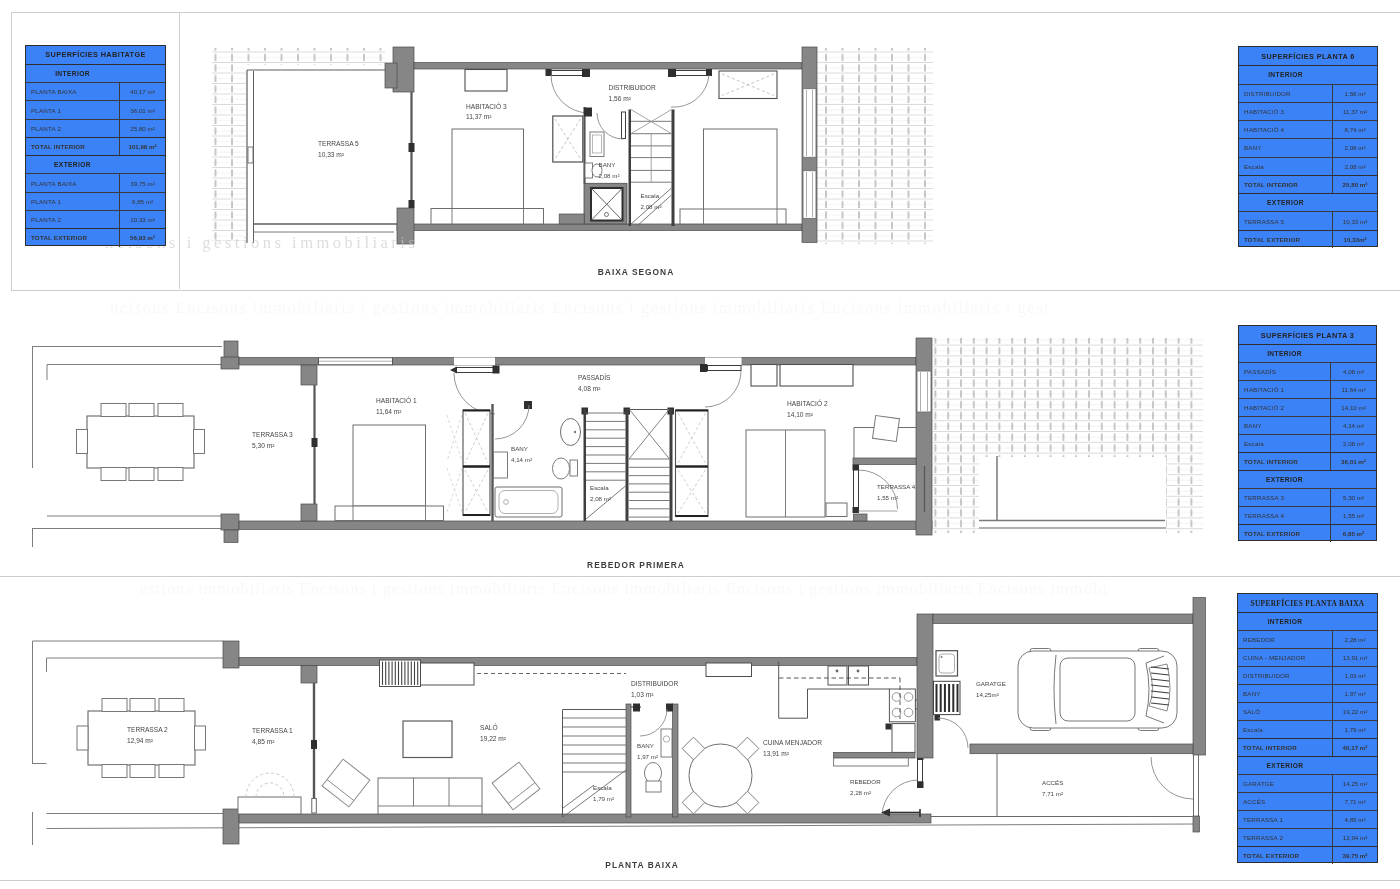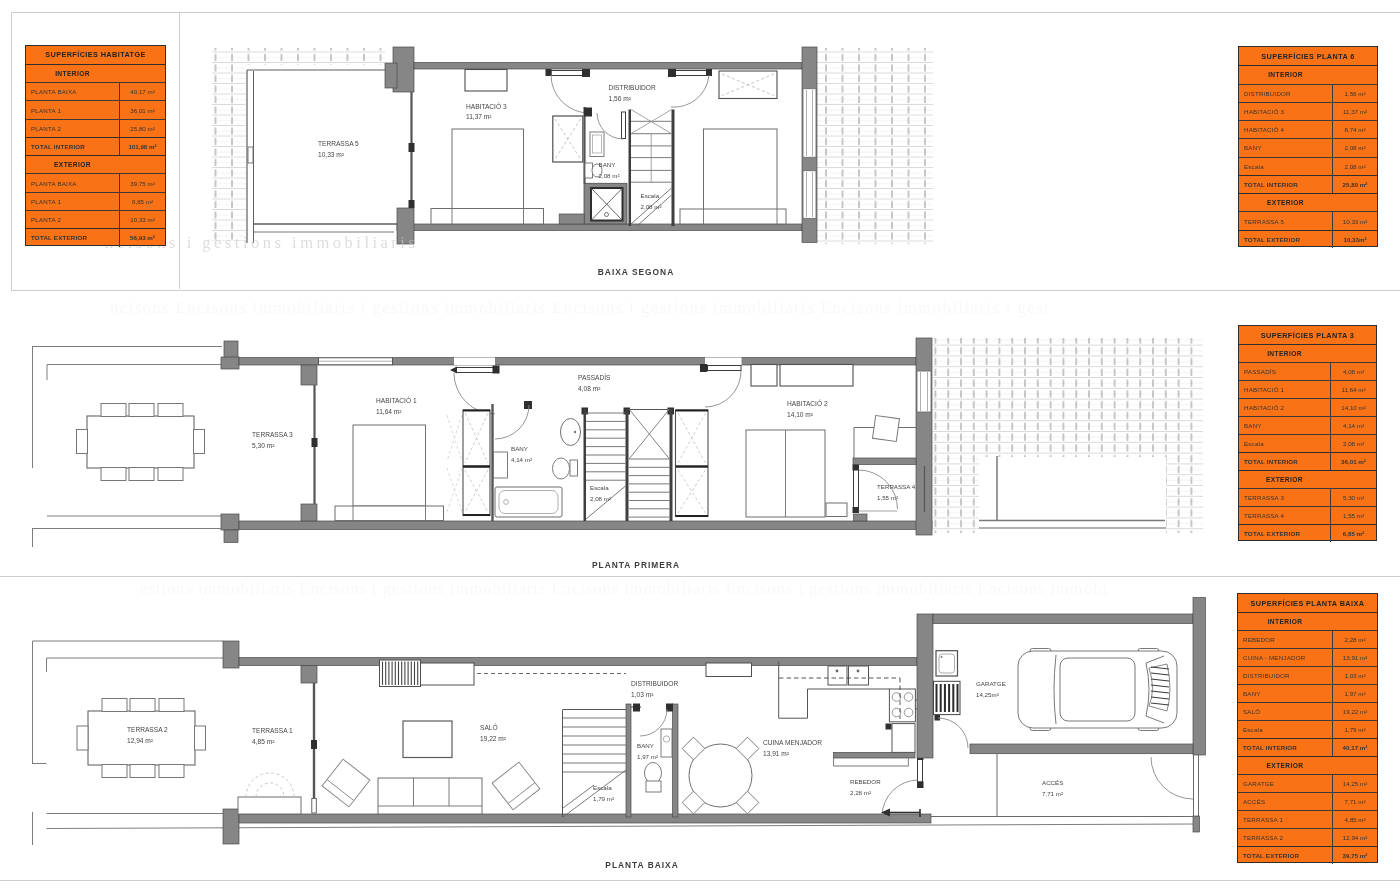--- a/index.html
+++ b/index.html
@@ -1,19 +1,19 @@
 <!DOCTYPE html>
 <html><head><meta charset="utf-8"><style>
 html,body{margin:0;padding:0;}
 body{width:1400px;height:889px;background:#ffffff;position:relative;overflow:hidden;
      font-family:"Liberation Sans",sans-serif;}
 .band{position:absolute;border:1px solid #cdcdcd;background:transparent;}
 .vsep{position:absolute;width:1px;background:#cdcdcd;}
 .hsep{position:absolute;height:1px;background:#cdcdcd;left:0;width:1400px;}
-.tbl{position:absolute;border:1.6px solid #2e2e2e;background:#f97316;box-sizing:border-box;z-index:5;}
+.tbl{position:absolute;border:1.6px solid #2e2e2e;background:#3b82f6;box-sizing:border-box;z-index:5;}
 .trow{display:flex;box-sizing:border-box;align-items:stretch;}
 .hcell{flex:1;display:flex;align-items:center;justify-content:center;font-size:7.3px;
        font-weight:bold;letter-spacing:0.4px;color:#232323;}
 .scell{display:flex;align-items:center;justify-content:center;font-size:6.6px;font-weight:bold;
        letter-spacing:0.4px;color:#232323;}
 .lcell{display:flex;align-items:center;padding-left:5px;font-size:6.2px;color:#343434;
        letter-spacing:0.2px;box-sizing:border-box;}
 .vcell{flex:1;display:flex;align-items:center;justify-content:center;font-size:6.2px;color:#343434;
        border-left:1px solid #3a3a3a;box-sizing:border-box;}
 .title{position:absolute;font-size:8.4px;font-weight:bold;color:#3d3d3d;letter-spacing:1.0px;
@@ -33,21 +33,21 @@
 <div class="hsep" style="top:880px;"></div>
 
 <div class="wm" style="left:105px;top:233px;font-size:16.5px;letter-spacing:3.5px;opacity:0.62;">ncisons i gestions immobiliaris</div>
 
 <div class="wm" style="left:110px;top:298px;font-size:16.5px;letter-spacing:1.5px;opacity:0.13;">ncisons Encisons immobiliaris i gestions immobiliaris Encisons i gestions immobiliaris Encisons immobiliaris i gest</div>
 
 <div class="wm" style="left:140px;top:579px;font-size:16.5px;letter-spacing:1px;opacity:0.12;">estions immobiliaris Encisons i gestions immobiliaris Encisons immobiliaris Encisons i gestions immobiliaris Encisons immobi</div>
 
 <div class="title" style="left:636px;top:267px;">BAIXA SEGONA</div>
 
-<div class="title" style="left:636px;top:560px;">PLANTA PRIMERA</div>
+<div class="title" style="left:636px;top:560px;">REBEDOR PRIMERA</div>
 
 <div class="title" style="left:642px;top:860px;">PLANTA BAIXA</div>
 
 <div class="tbl" style="left:25px;top:44.6px;width:141px;height:201px;">
 <div class="trow header" style="height:18.27px;">
 <div class="hcell">SUPERFÍCIES HABITATGE</div>
 </div>
 <div class="trow section" style="height:18.27px;border-top:1.4px solid #2e2e2e;">
 <div class="scell" style="width:93px;">INTERIOR</div>
 </div>
@@ -174,21 +174,21 @@
 <div class="lcell" style="width:91px;">TERRASSA 4</div>
 <div class="vcell" style="">1,55 m²</div>
 </div>
 <div class="trow total" style="height:18.00px;border-top:1.4px solid #2e2e2e;">
 <div class="lcell" style="width:91px;font-weight:bold;">TOTAL EXTERIOR</div>
 <div class="vcell" style="font-weight:bold;">6,85 m²</div>
 </div>
 </div>
 
 <div class="tbl" style="left:1237px;top:593px;width:141px;height:270px;">
-<div class="trow header" style="height:18.00px;">
+<div class="trow header" style="height:18.00px;font-family:Liberation Serif, serif;">
 <div class="hcell">SUPERFÍCIES PLANTA BAIXA</div>
 </div>
 <div class="trow section" style="height:18.00px;border-top:1.4px solid #2e2e2e;">
 <div class="scell" style="width:94px;">INTERIOR</div>
 </div>
 <div class="trow row" style="height:18.00px;border-top:1px solid #3a3a3a;">
 <div class="lcell" style="width:94px;">REBEDOR</div>
 <div class="vcell" style="">2,28 m²</div>
 </div>
 <div class="trow row" style="height:18.00px;border-top:1px solid #3a3a3a;">

